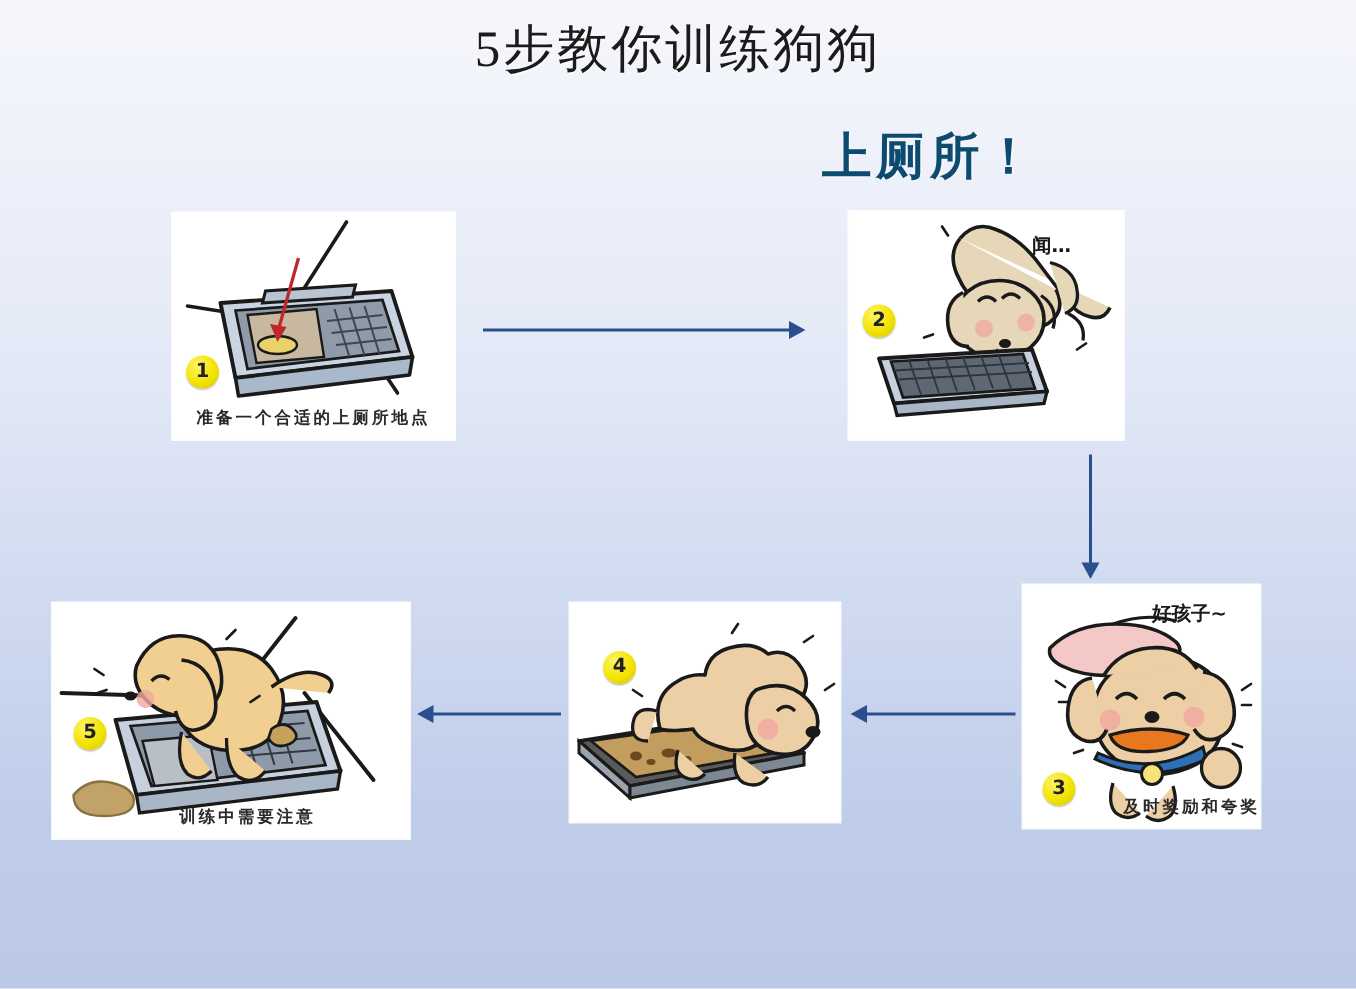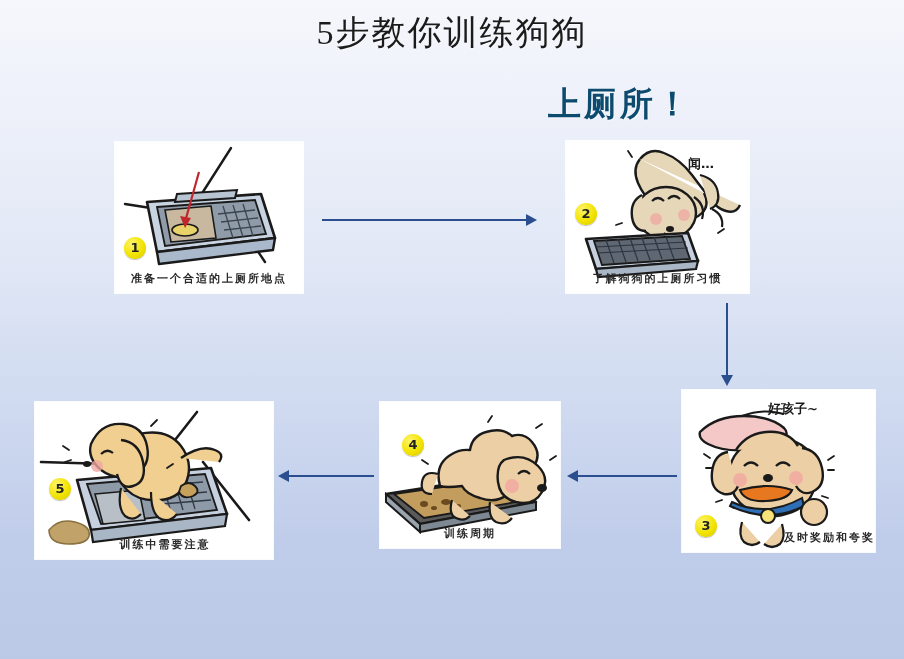--- a/index.html
+++ b/index.html
@@ -38,21 +38,21 @@
     background:radial-gradient(circle at 35% 30%,#fdf36a 0%,#f2e400 55%,#d8c400 100%);
     color:#222;font-weight:700;font-size:13px;line-height:22px;text-align:center;
     font-family:"DejaVu Sans","Liberation Sans",sans-serif;
     box-shadow:0 1px 1px rgba(0,0,0,.25);z-index:6;
   }
   .sfx{position:absolute;font-size:13px;color:#1a1a1a;font-family:"DejaVu Sans",sans-serif;font-weight:700;z-index:6;}
 
   
   #p1{left:115px;top:142px;width:188px;height:151px;}
   #p2{left:566px;top:141px;width:183px;height:152px;}
-  #p3{left:682px;top:390px;width:193px;height:162px;}
+  #p3{left:682px;top:390px;width:158px;height:162px;}
   #p4{left:380px;top:402px;width:180px;height:146px;}
   #p5{left:35px;top:402px;width:238px;height:157px;}
 
   
   .arr{position:absolute;z-index:3;}
   .arrline-h{position:absolute;height:2px;background:#2b4f8e;top:0;left:0;}
   .arrline-v{position:absolute;width:2px;background:#2b4f8e;left:0;top:0;}
   .head{position:absolute;width:0;height:0;}
   .head-r{border-top:6px solid transparent;border-bottom:6px solid transparent;border-left:11px solid #2b4f8e;}
   .head-l{border-top:6px solid transparent;border-bottom:6px solid transparent;border-right:11px solid #2b4f8e;}
@@ -152,21 +152,20 @@
         <path d="M30 128 L132 120 L130 128 L32 136 Z" fill="#a9b6c6" stroke="#1a1a1a" stroke-width="2.2"></path>
         <g stroke="#1a1a1a" stroke-width="1.8" fill="none" stroke-linecap="round">
           <line x1="62" y1="10" x2="66" y2="16"></line>
           <line x1="50" y1="84" x2="56" y2="82"></line>
           <line x1="152" y1="92" x2="158" y2="88"></line>
         </g>
       </svg>
     </div>
     <div class="sfx" style="left:122px;top:14px;">闻…</div>
     <div class="badge" style="left:9px;top:62px;">2</div>
-    <div class="cap">了解狗狗的上厕所习惯</div>
   </div>
 
   <div class="panel" id="p3">
     <div class="art">
       <svg viewBox="0 0 178 162" width="178" height="162">
 
         <path d="M18 42 q16 -16 44 -16 q26 0 40 12 q6 6 -2 12 q-12 8 -34 10 q-24 2 -40 -6 q-10 -5 -8 -12 Z" fill="#f5c8c8" stroke="#1a1a1a" stroke-width="2.4" stroke-linejoin="round"></path>
         <path d="M60 26 q22 -8 42 -2" fill="none" stroke="#1a1a1a" stroke-width="2"></path>
 
         <path d="M48 92 q-4 -26 18 -38 q24 -12 48 -2 q22 10 20 36 q-2 26 -24 34 q-26 10 -46 -4 q-14 -10 -16 -26 Z" fill="#eccfa4" stroke="#1a1a1a" stroke-width="2.4"></path>
@@ -235,21 +234,20 @@
         <path d="M58 72 q-14 -4 -16 8 q-2 12 10 12" fill="#eccfa4" stroke="#1a1a1a" stroke-width="2.2"></path>
         <g stroke="#1a1a1a" stroke-width="1.8" fill="none" stroke-linecap="round">
           <line x1="108" y1="20" x2="112" y2="14"></line>
             <line x1="156" y1="26" x2="162" y2="22"></line>
           <line x1="48" y1="62" x2="42" y2="58"></line>
             <line x1="170" y1="58" x2="176" y2="54"></line>
         </g>
       </svg>
     </div>
     <div class="badge" style="left:22px;top:32px;">4</div>
-    <div class="cap">训练周期</div>
   </div>
 
   <div class="panel" id="p5">
     <div class="art">
       <svg viewBox="0 0 238 157" width="238" height="157">
         <g stroke="#1a1a1a" stroke-width="2.6" fill="none" stroke-linecap="round">
           <line x1="162" y1="10" x2="118" y2="66"></line>
           <line x1="6" y1="60" x2="72" y2="62"></line>
           <line x1="214" y1="118" x2="168" y2="60"></line>
         </g>

